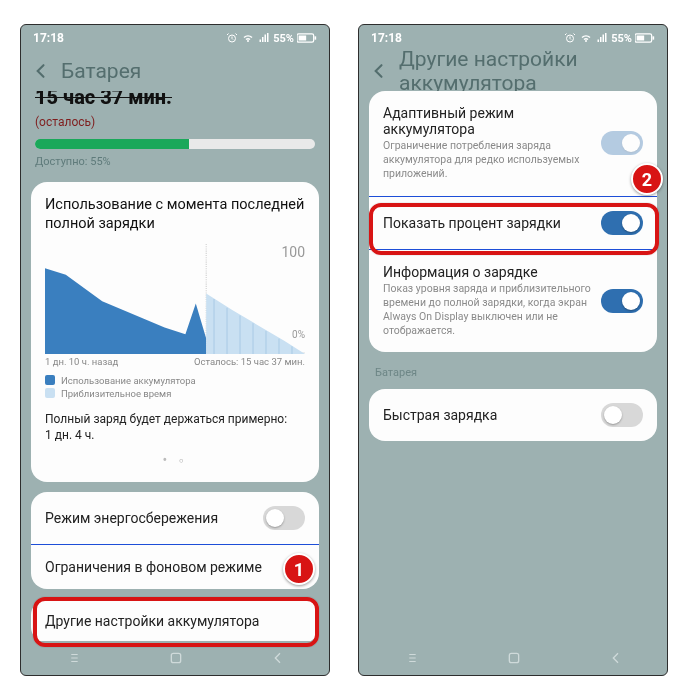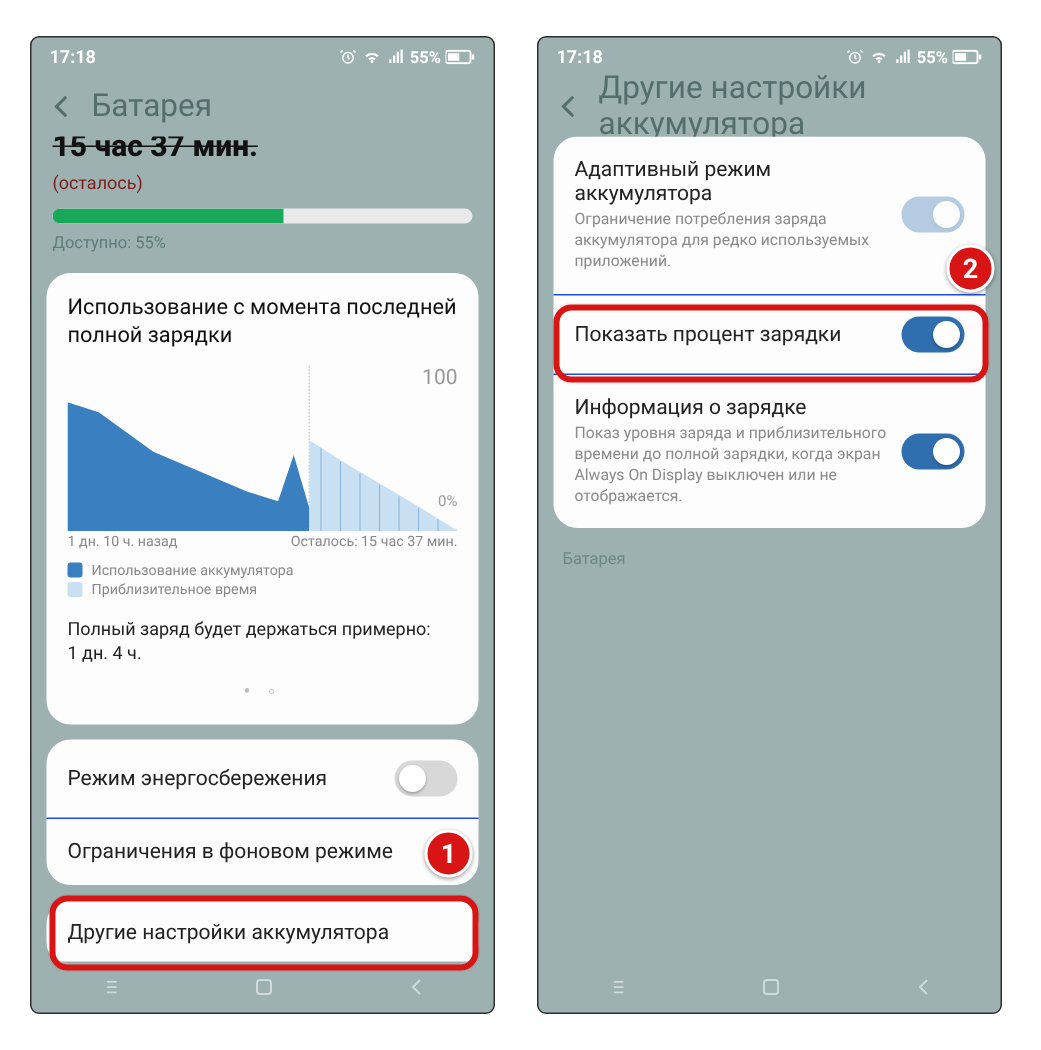--- a/index.html
+++ b/index.html
@@ -300,20 +300,26 @@
         <div class="txt">
           <div>Информация о зарядке</div>
           <div class="sub">Показ уровня заряда и приблизительного времени до полной зарядки, когда экран Always On Display выключен или не отображается.</div>
         </div>
         <span class="toggle on"></span>
       </div>
     </div>
 
     <div class="section-label">Батарея</div>
 
+    <div class="card tight">
+      <div class="row">
+        <span class="txt">Быстрая зарядка</span>
+        <span class="toggle"></span>
+      </div>
+    </div>
   </div>
 
   <div class="navbar">
     <span class="nav-ic">
         <svg width="18" height="14" viewBox="0 0 24 24" fill="none" stroke="#cfdada" stroke-width="2">
           <path d="M4 6h0M4 12h0M4 18h0M9 6h11M9 12h11M9 18h11"></path>
         </svg>
       </span>
     <span class="nav-ic">
         <svg width="16" height="16" viewBox="0 0 24 24" fill="none" stroke="#cfdada" stroke-width="2">

